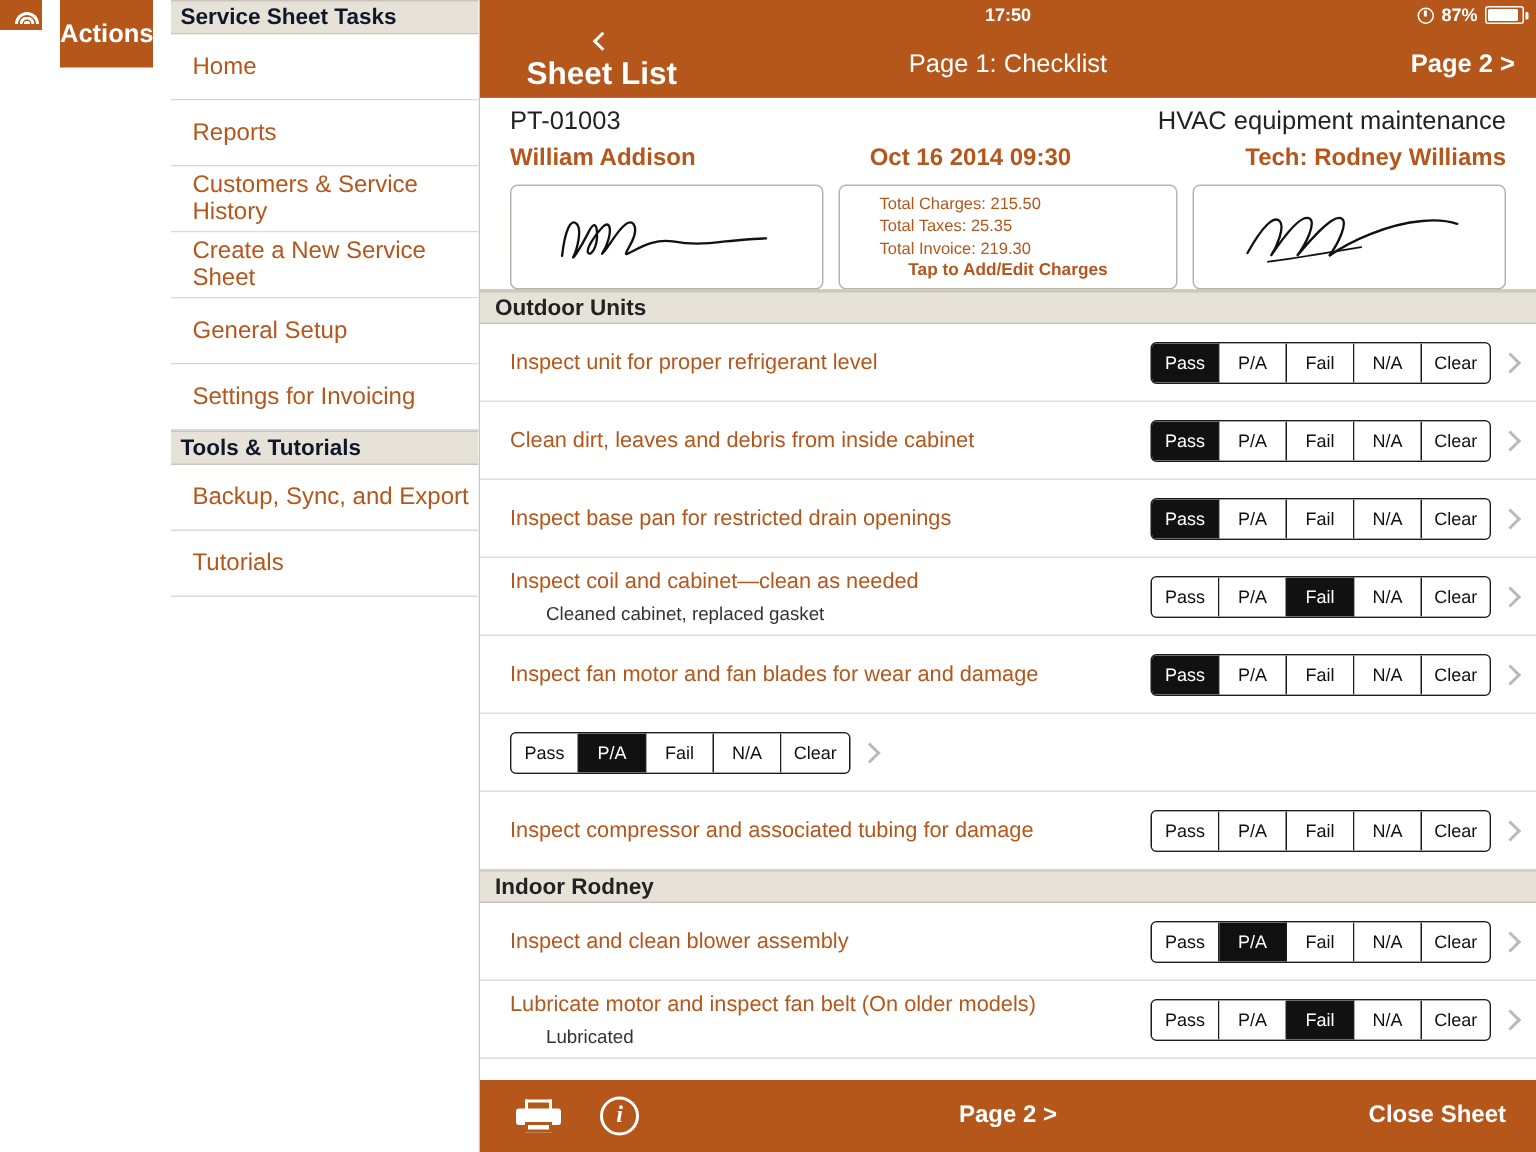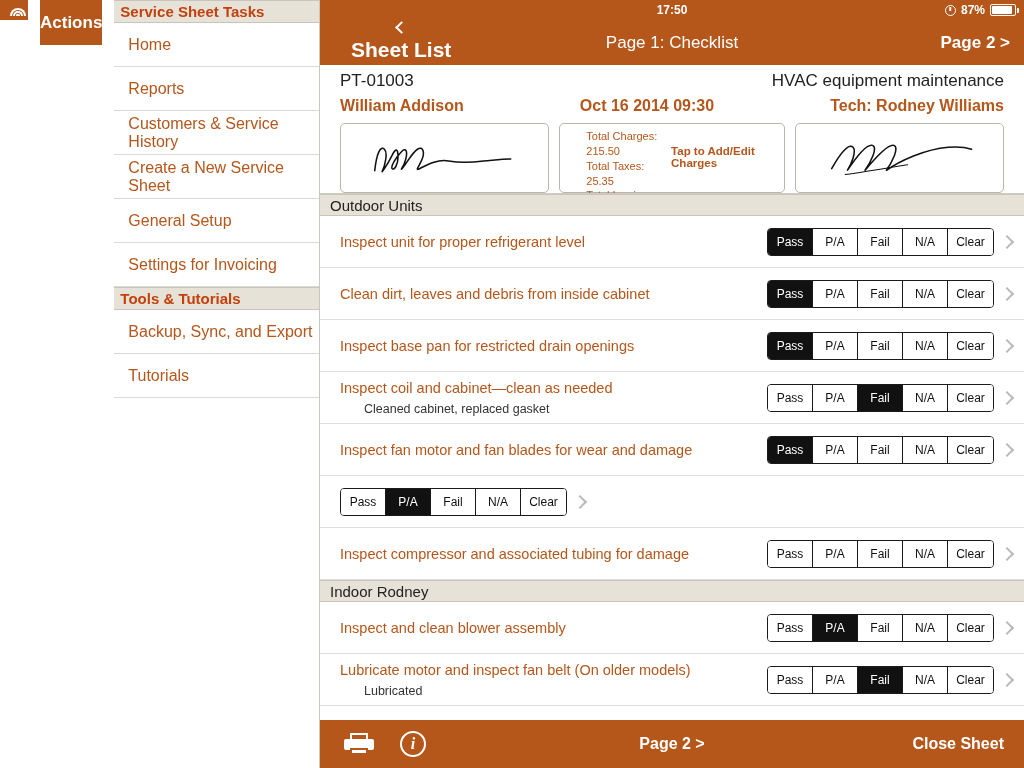--- a/index.html
+++ b/index.html
@@ -37,21 +37,21 @@
   .sb-header {
     height: 45px; background: #b5561b; color: #fff;
     display: flex; align-items: center; justify-content: center;
     font-size: 17px; font-weight: bold;
   }
   .sb-list { flex: 1; overflow: hidden; background: #fff; }
   .sb-group {
     height: 23px; background: #e6e2d8;
     display: flex; align-items: center;
     padding-left: 6px;
-    font-size: 15px; font-weight: bold; color: #c2410c;
+    font-size: 15px; font-weight: bold; color: #0f172a;
     border-top: 1px solid #c9c5bb; border-bottom: 1px solid #c9c5bb;
   }
   .sb-item {
     height: 44px; display: flex; align-items: center;
     padding-left: 14px;
     font-size: 16px; color: #b5561b;
     border-bottom: 1px solid #d9d9d9;
     background: #fff;
   }
 
@@ -113,31 +113,31 @@
   .si-tech { flex: 0 0 auto; }
 
   .sig-row { display: flex; gap: 10px; margin-top: 8px; align-items: stretch; }
   .sig-box {
     flex: 1; height: 70px; border: 1px solid #b9b5ab; border-radius: 5px;
     background: #fff; overflow: hidden; position: relative;
   }
   .charges-box {
     flex: 1; height: 70px; border: 1px solid #b9b5ab; border-radius: 5px;
     background: #fff; padding: 5px 8px;
-    display: flex; flex-direction: row; justify-content: space-between; align-items: center;
+    display: flex; flex-direction: column; justify-content: space-between; align-items: center;
   }
   .charges-lines { font-size: 11px; color: #b5561b; line-height: 1.35; align-self: flex-start; padding-left: 18px; }
   .charges-tap { font-size: 11.5px; font-weight: bold; color: #b5561b; padding-bottom: 2px; }
 
   
   .checklist { flex: 1; overflow: hidden; background: #fff; border-top: 1px solid #cfcbc1; }
   .cl-group {
     height: 22px; background: #e6e2d8;
     display: flex; align-items: center; padding-left: 10px;
-    font-size: 15px; font-weight: normal; color: #222;
+    font-size: 15px; font-weight: bold; color: #222;
     border-top: 1px solid #c9c5bb; border-bottom: 1px solid #c9c5bb;
   }
   .cl-row {
     display: flex; align-items: center; min-height: 52px;
     border-bottom: 1px solid #dedede; padding: 6px 0 6px 20px; background: #fff;
   }
   .cl-texts { flex: 1; padding-right: 10px; }
   .cl-title { font-size: 14.5px; color: #b5561b; }
   .cl-note { font-size: 12.5px; color: #333; margin-top: 6px; margin-left: 24px; }
   .seg {

